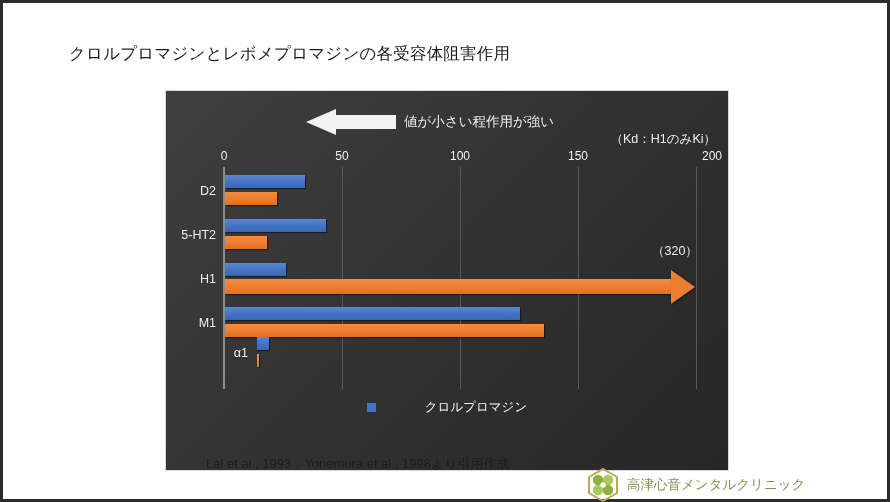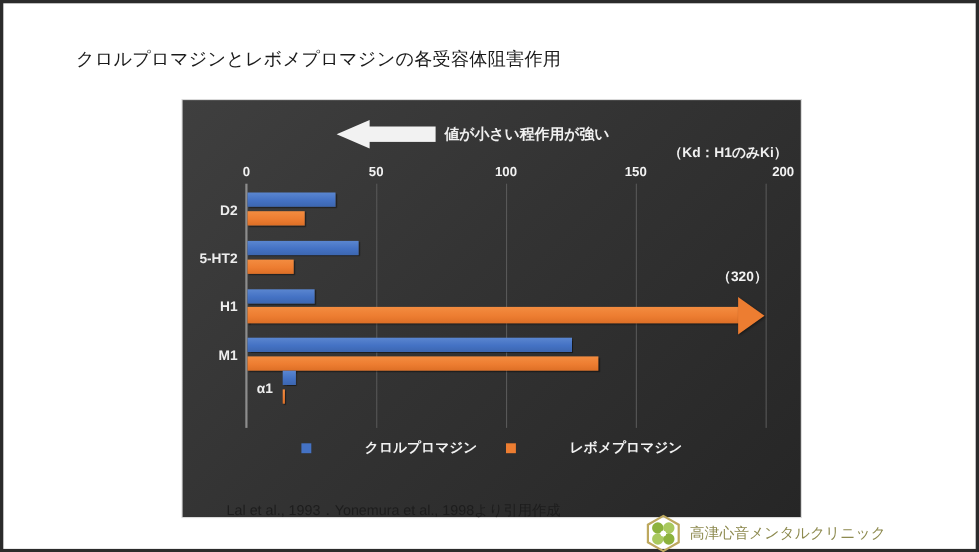--- a/index.html
+++ b/index.html
@@ -35,21 +35,20 @@
   
   .chart-panel {
     position: absolute;
     left: 163px;
     top: 88px;
     width: 562px;
     height: 379px;
     background: linear-gradient(135deg, #3f3f3f 0%, #333333 45%, #262626 100%);
     box-shadow: 0 0 0 1px #d9d9d9;
     overflow: hidden;
-    font-weight: bold;
   }
 
   .arrow-note {
     position: absolute;
     left: 140px;
     top: 18px;
     display: flex;
     align-items: center;
     gap: 8px;
   }
@@ -294,24 +293,20 @@
             <div class="bar orange" style="width: 2.36px;"></div>
           </div>
         </div>
     </div>
 
     <div class="legend" id="legend">
         <div class="legend-item">
           <span class="legend-swatch" style="background: rgb(68, 114, 196);"></span>
           <span class="legend-label">クロルプロマジン</span>
         </div>
-        <div class="legend-item">
-          <span class="legend-swatch" style="background: rgb(237, 125, 49);"></span>
-          <span class="legend-label">レボメプロマジン</span>
-        </div>
       </div>
   </div>
 
   <div class="citation">Lal et al., 1993．Yonemura  et al., 1998より引用作成</div>
 
   <div class="clinic">
     <svg width="34" height="36" viewBox="0 0 34 36">
       <polygon points="17,2 31,10 31,26 17,34 3,26 3,10" fill="none" stroke="#b9a košt" stroke-width="2"></polygon>
       <polygon points="17,2 31,10 31,26 17,34 3,26 3,10" fill="none" stroke="#bda85e" stroke-width="2"></polygon>
       <circle cx="12" cy="13" r="5.2" fill="#8cb23c"></circle>

